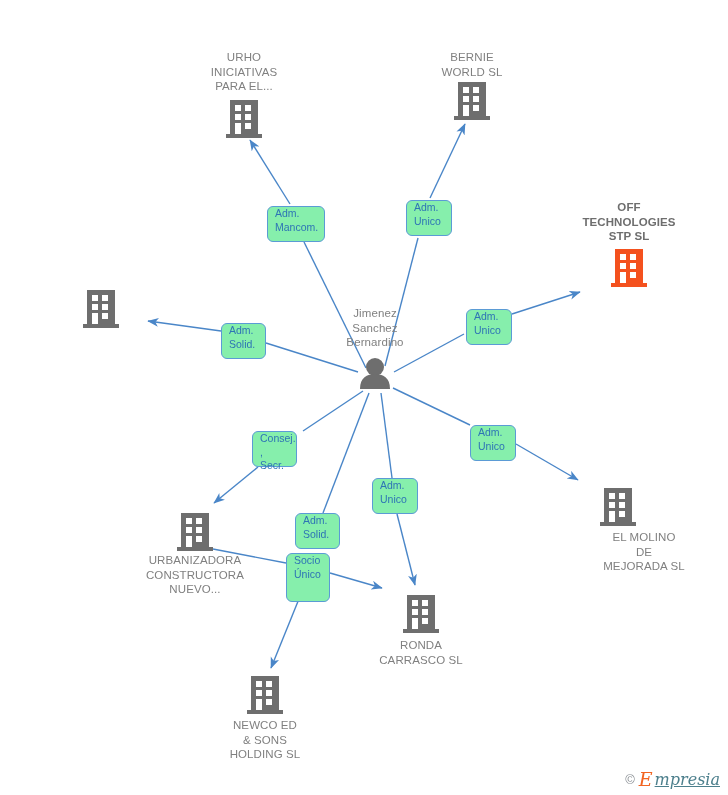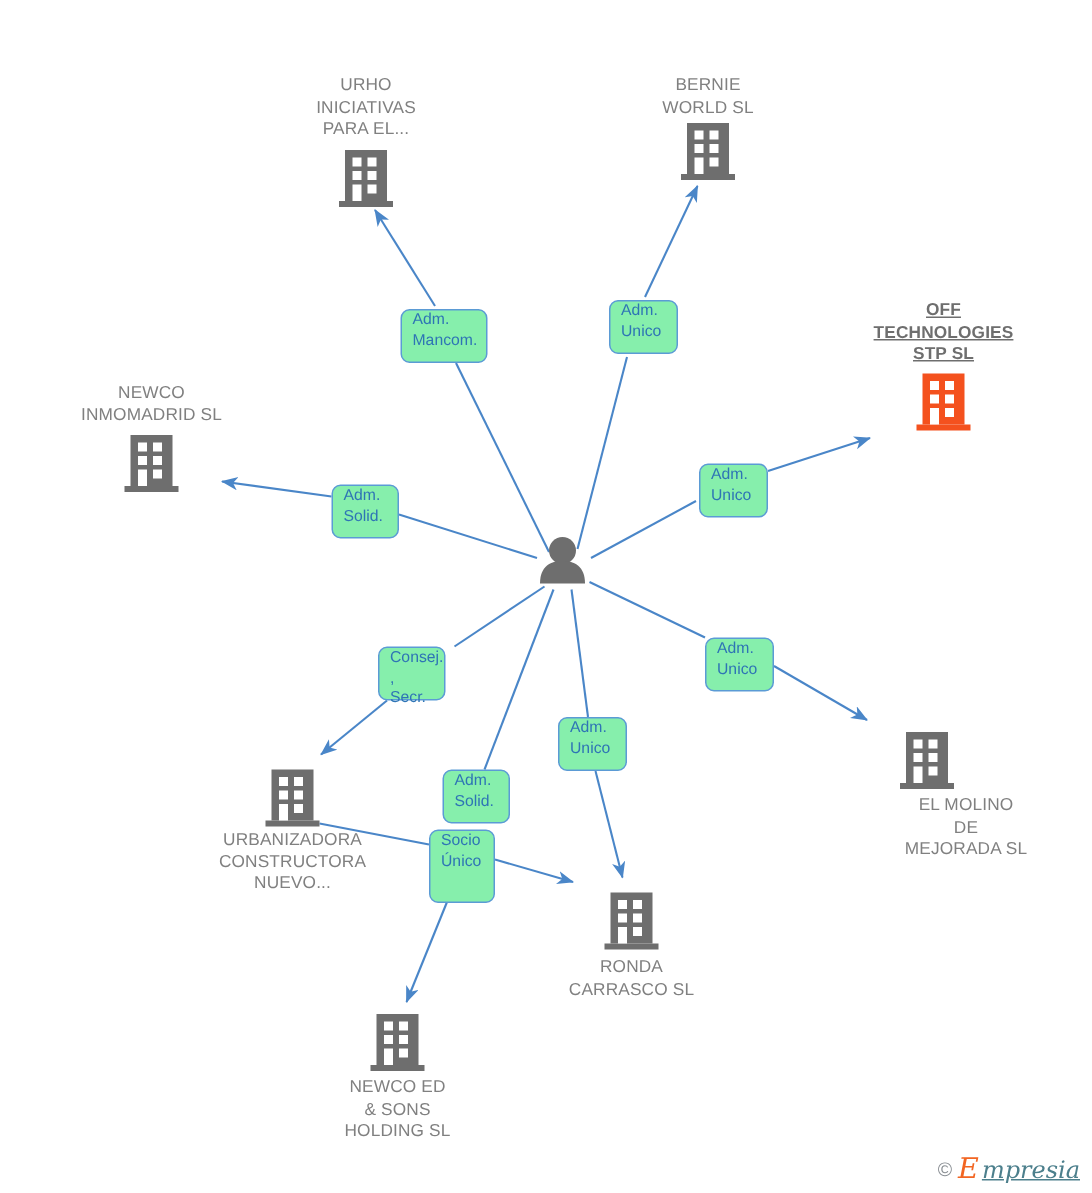--- a/index.html
+++ b/index.html
@@ -32,21 +32,20 @@
     font-size: 11.5px;
     line-height: 14.5px;
     color: #808080;
     letter-spacing: 0.1px;
     white-space: pre-line;
     pointer-events: none;
   }
   .node-label.highlight {
     color: #6e6e6e;
     font-weight: bold;
-    text-decoration: underline;
   }
   .edge-label {
     position: absolute;
     border: 1.4px solid #5b9bd5;
     border-radius: 6px;
     background: #86efac;
     color: #2e74b5;
     font-size: 10.5px;
     line-height: 13.5px;
     padding: 0 6px 3px 7px;
@@ -221,31 +220,32 @@
       <rect x="-18" y="16" width="36" height="4" fill="#6e6e6e"></rect>
       <rect x="-9" y="-13" width="6" height="6" fill="#ffffff"></rect>
       <rect x="1" y="-13" width="6" height="6" fill="#ffffff"></rect>
       <rect x="-9" y="-4" width="6" height="6" fill="#ffffff"></rect>
       <rect x="1" y="-4" width="6" height="6" fill="#ffffff"></rect>
       <rect x="-9" y="5" width="6" height="11" fill="#ffffff"></rect>
       <rect x="1" y="5" width="6" height="6" fill="#ffffff"></rect>
     </g>
   </svg>
 
+  <div class="node-label" style="left:295px; top:306px; width:160px;">Jimenez
+Sanchez
+Bernardino</div>
 
   <div class="node-label" style="left:392px; top:50px; width:160px;">BERNIE
 WORLD  SL</div>
   <div class="node-label" style="left:164px; top:50px; width:160px;">URHO
 INICIATIVAS
 PARA EL...</div>
   <div class="node-label highlight" style="left:549px; top:200px; width:160px;">OFF
 TECHNOLOGIES
 STP  SL</div>
-  <div class="node-label" style="left:21px; top:255px; width:160px;">NEWCO
-INMOMADRID SL</div>
   <div class="node-label" style="left:564px; top:530px; width:160px;">EL MOLINO
 DE
 MEJORADA SL</div>
   <div class="node-label" style="left:115px; top:553px; width:160px;">URBANIZADORA
 CONSTRUCTORA
 NUEVO...</div>
   <div class="node-label" style="left:341px; top:638px; width:160px;">RONDA
 CARRASCO  SL</div>
   <div class="node-label" style="left:185px; top:718px; width:160px;">NEWCO ED
 &amp; SONS

